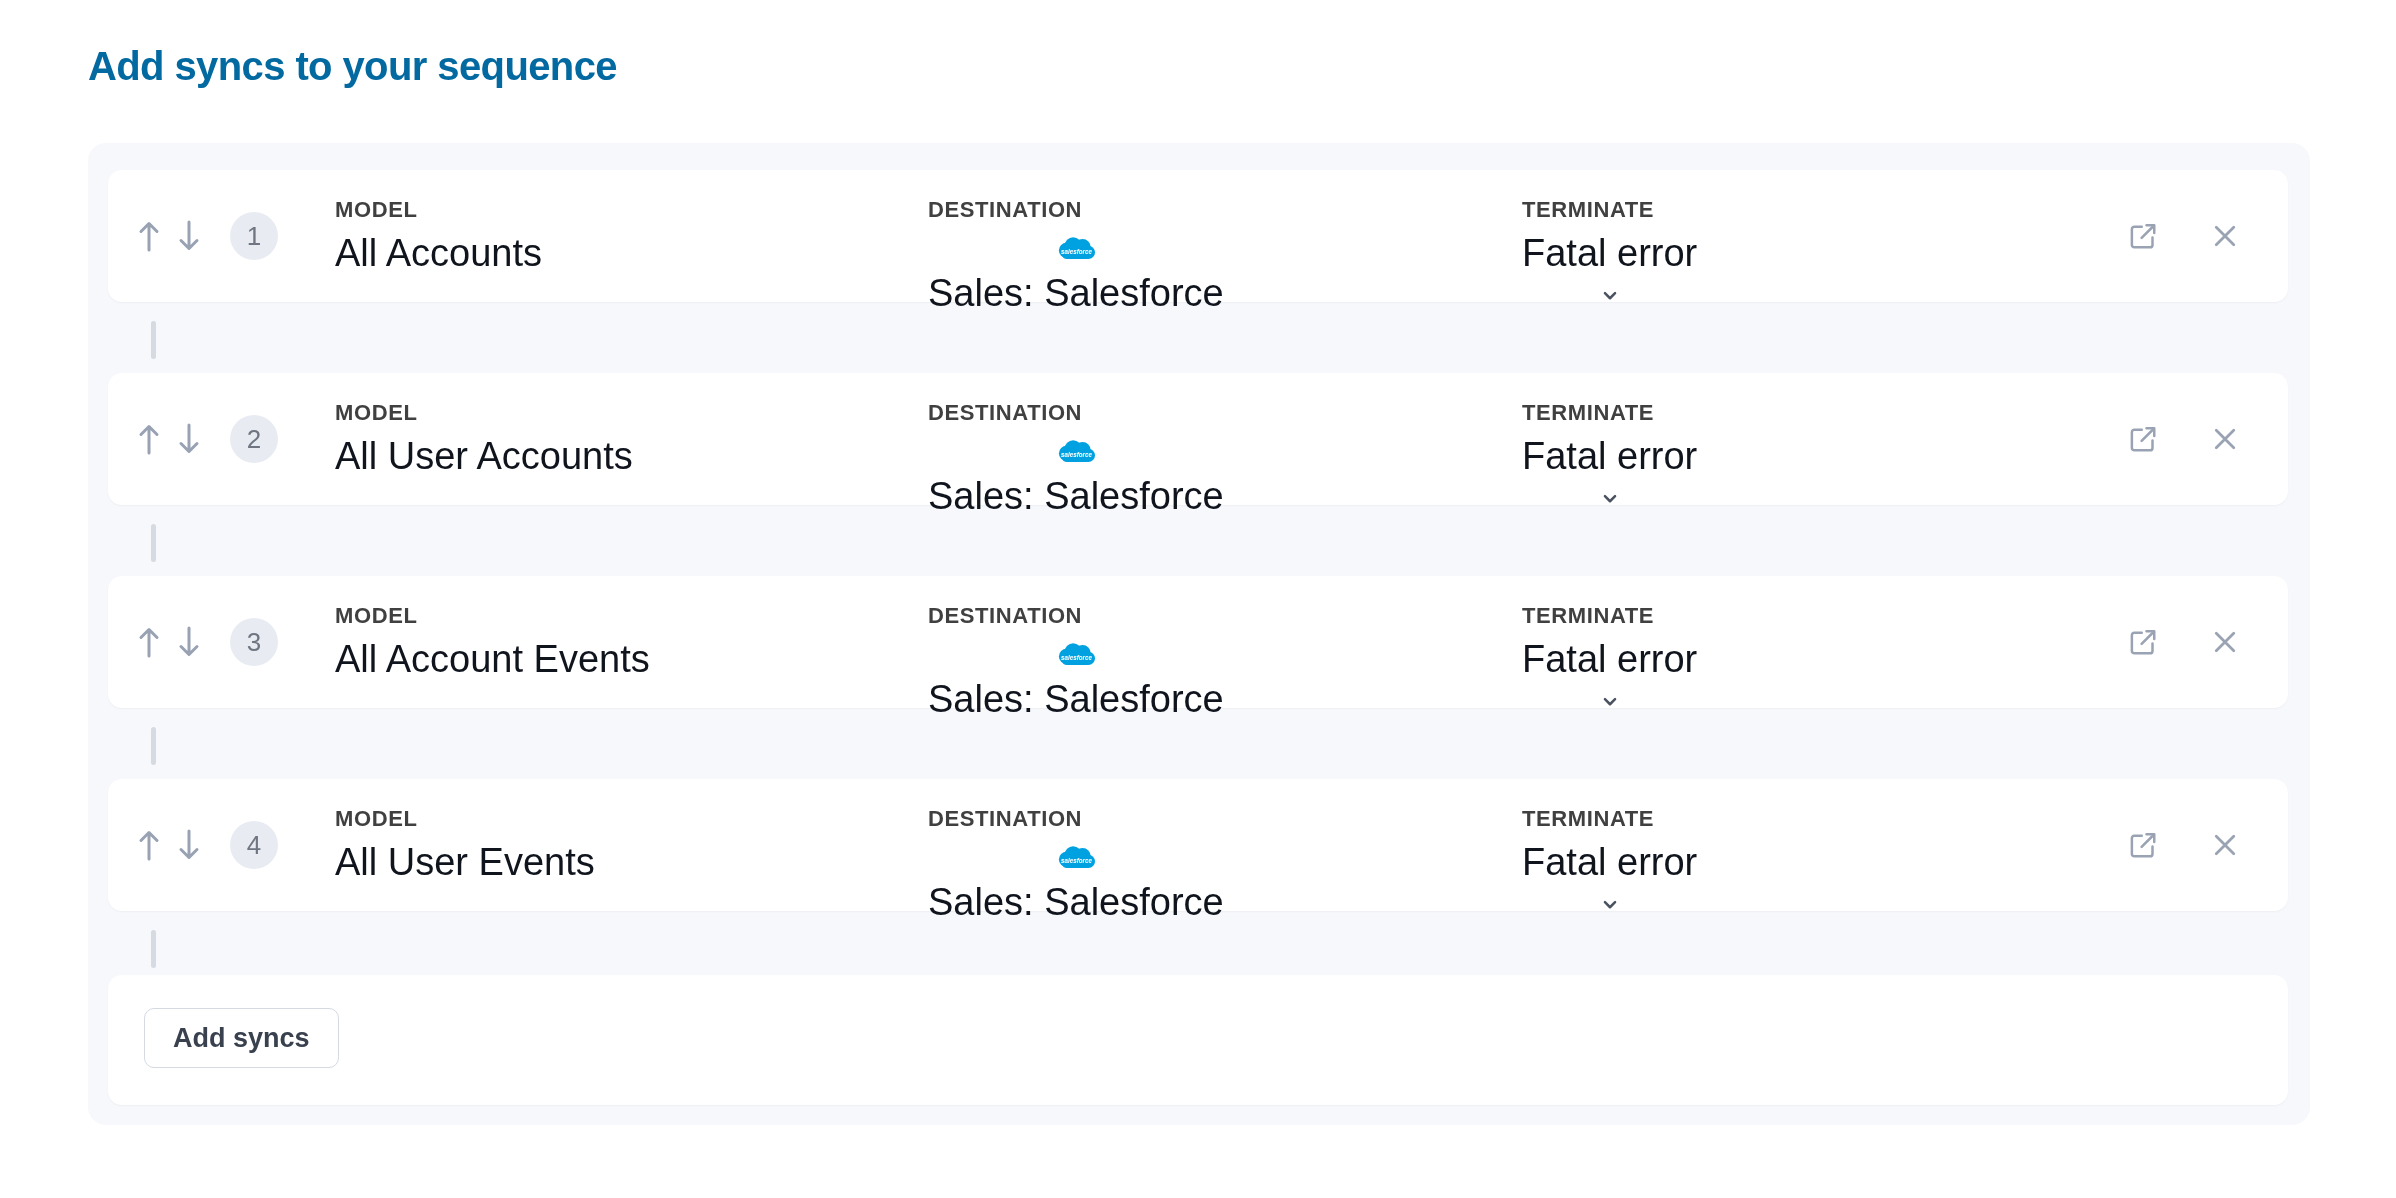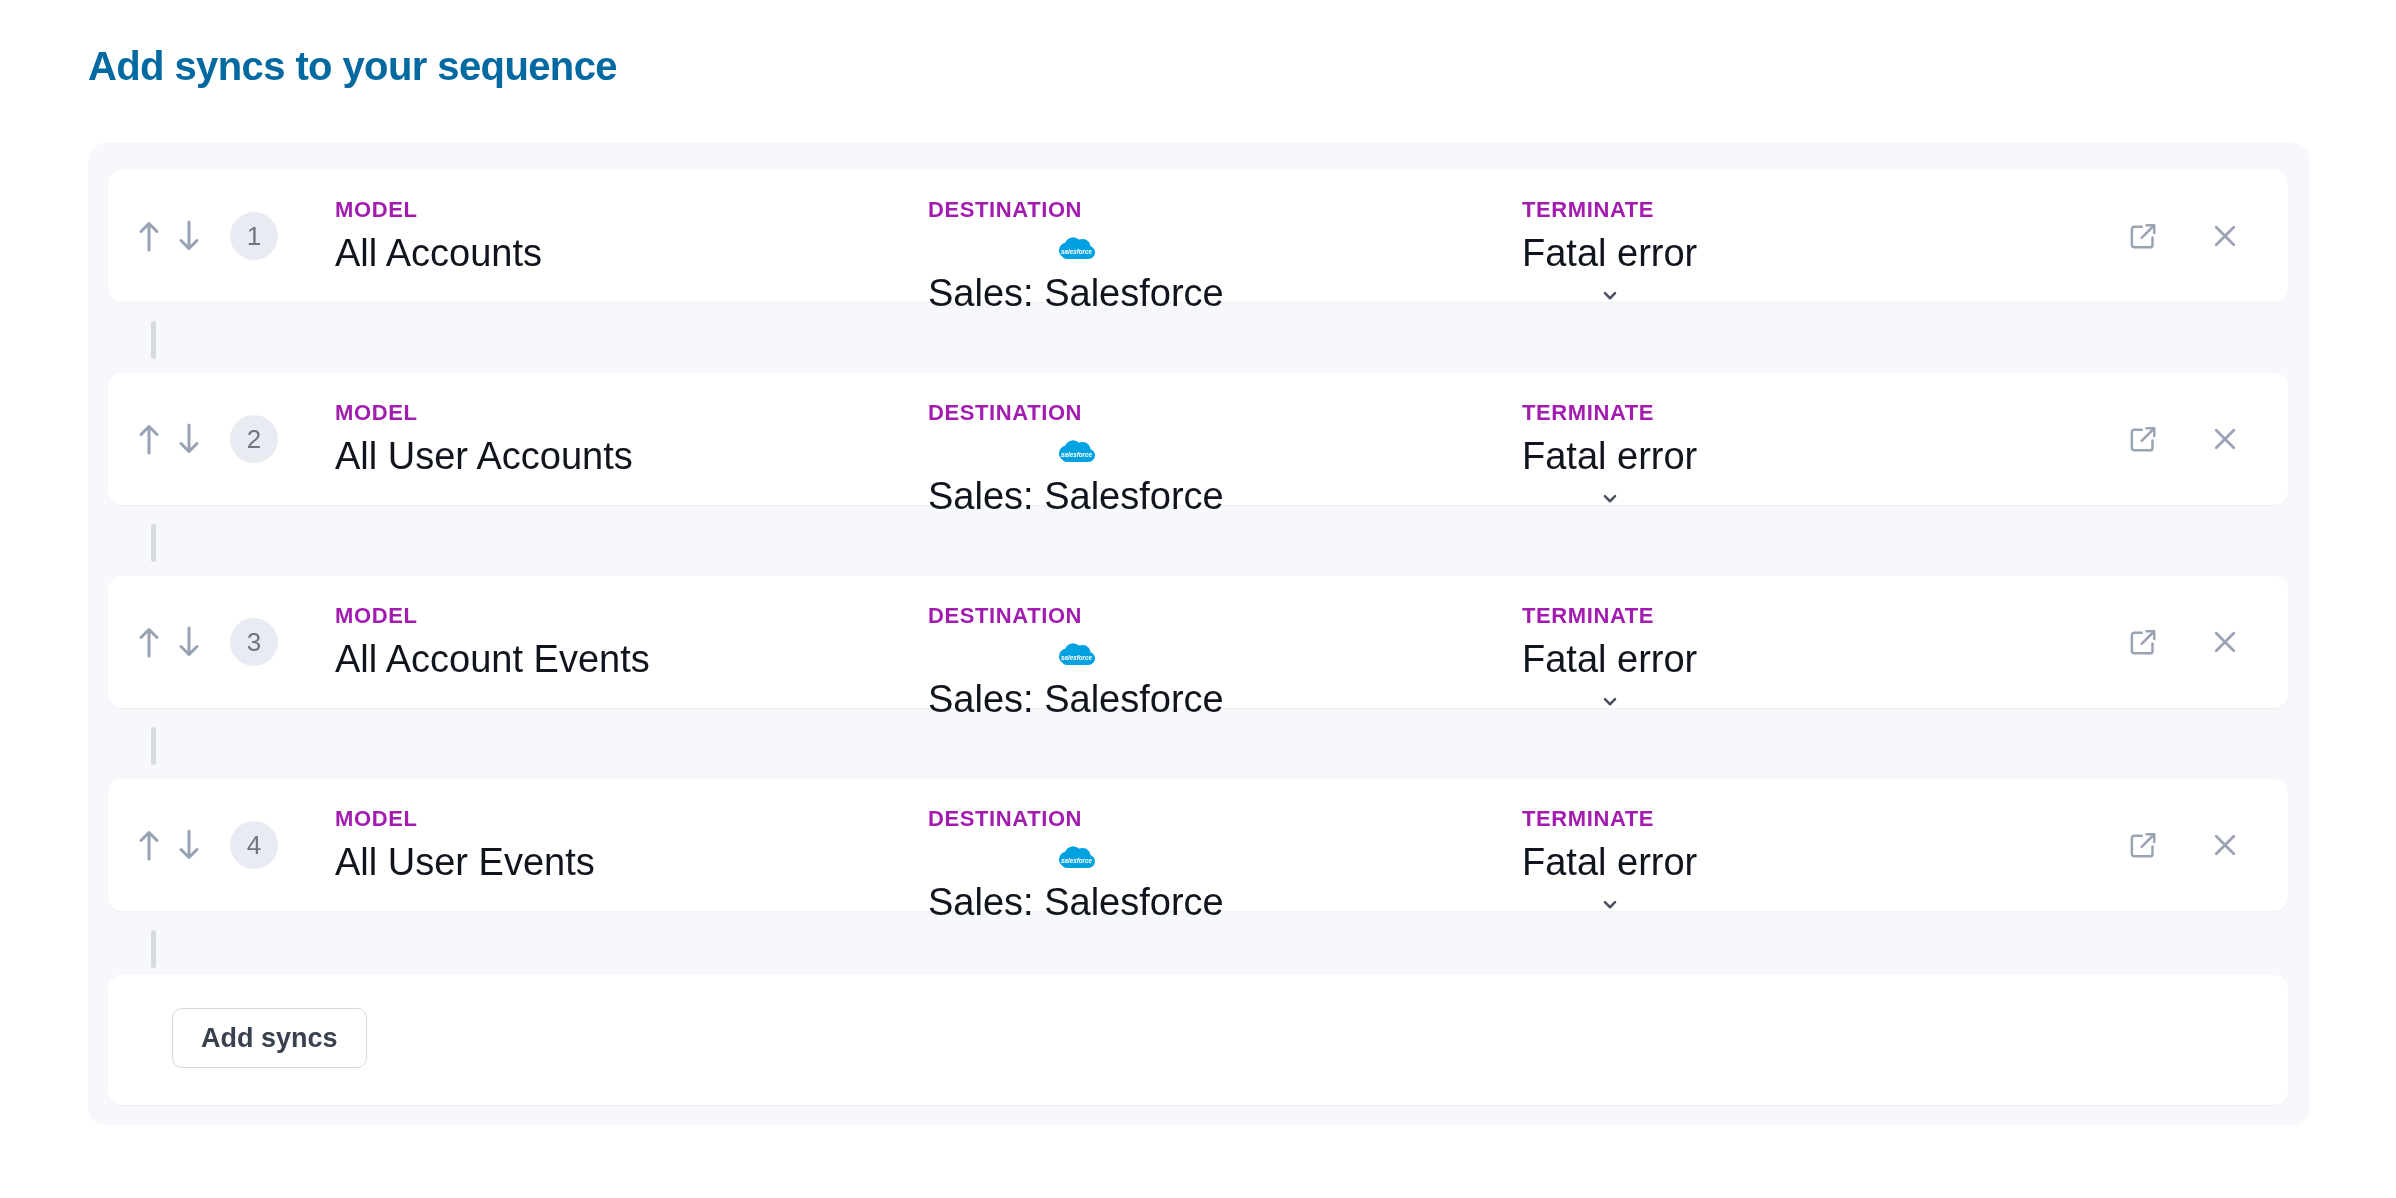--- a/index.html
+++ b/index.html
@@ -73,21 +73,21 @@
   }
 
   .col { position: absolute; top: 28px; }
   .col-model { left: 227px; }
   .col-dest  { left: 820px; }
   .col-term  { left: 1414px; }
   .col-label {
     font-size: 22px;
     font-weight: 700;
     letter-spacing: 0.6px;
-    color: #a21caf;
+    color: #404040;
     line-height: 24px;
   }
   .col-value {
     font-size: 38px;
     color: #10141d;
     line-height: 34px;
   }
   .value-line {
     display: flex; align-items: center;
     gap: 13px;
@@ -132,21 +132,21 @@
     height: 60px;
     padding: 12px 28px;
     background: #ffffff;
     border: 1.5px solid #d5dae2;
     border-radius: 10px;
     font-family: "Liberation Sans", sans-serif;
     font-size: 27px;
     font-weight: 700;
     color: #39414f;
     cursor: pointer;
-    display: inline-flex; align-items: center; justify-content: center; margin-left: 28px;
+    display: inline-flex; align-items: center; justify-content: center;
   }
 </style>
 </head>
 <body>
 
 <h1 class="page-title">Add syncs to your sequence</h1>
 
 <div class="panel">
 
   <section class="card row" style="top:27px">

